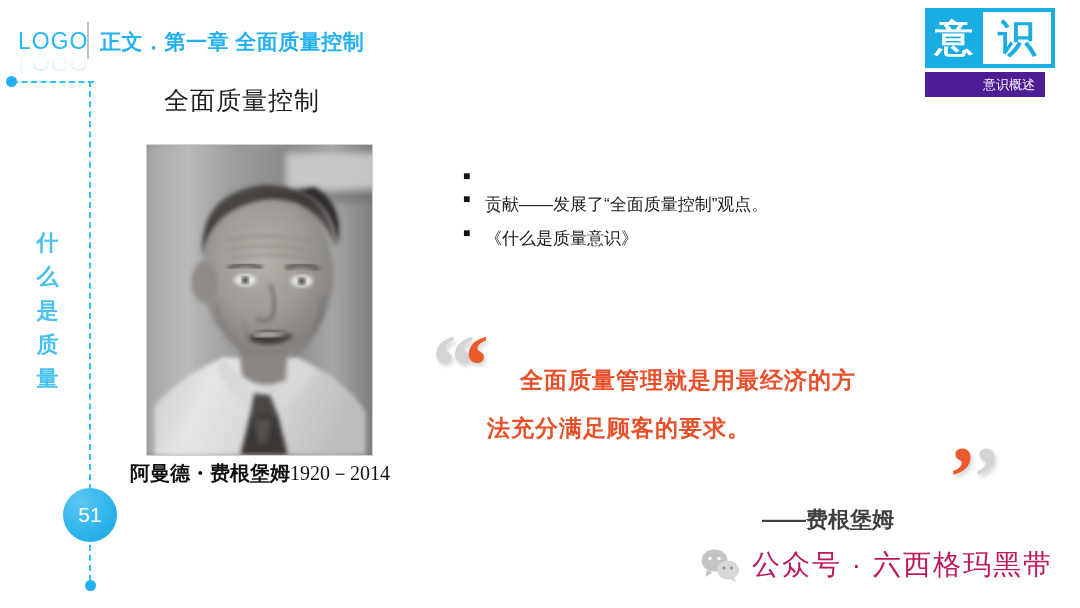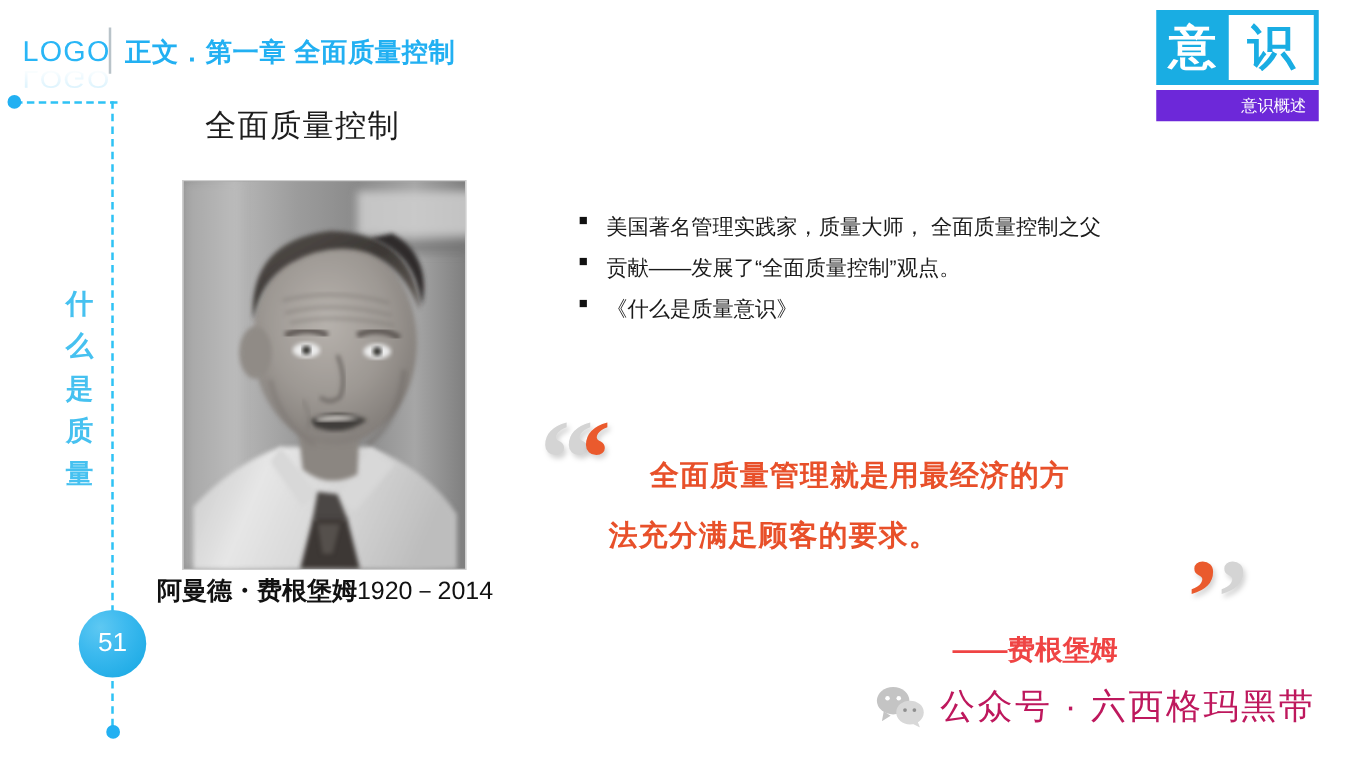--- a/index.html
+++ b/index.html
@@ -47,21 +47,21 @@
     display:flex; align-items:center; justify-content:center;
     line-height:1;
   }
   .badge-ch2 {
     flex:1; margin:4px 4px 4px 0; background:#ffffff; color:#19ade3;
     font-size:38px; font-weight:bold;
     display:flex; align-items:center; justify-content:center;
     line-height:1;
   }
   .badge-sub {
-    margin-top:4px; width:130px; height:25px; background:#6d28d9;
+    margin-top:4px; width:120px; height:25px; background:#4c1d95;
     color:#ffffff; font-size:13px; display:flex;
     align-items:center; justify-content:flex-end; padding-right:10px;padding-left:32px;
   }
 
   
   .dash-h {
     position:absolute; left:12px; top:81px; width:82px; height:0;
     border-top:2px dashed #2ec2f5;
   }
   .dash-v {
@@ -69,21 +69,21 @@
     border-left:2px dashed #2ec2f5;
   }
   .dot {
     position:absolute; width:11px; height:11px; border-radius:50%;
     background:#22b0f2;
   }
   .dot-top { left:6px; top:76px; }
   .dot-bottom { left:85px; top:580px; }
 
   .rail-text {
-    position:absolute; left:51px; top:226px;
+    position:absolute; left:35px; top:226px;
     width:26px;
     font-size:22px; font-weight:bold; color:#46c1f0;
     line-height:1.55; text-align:center;
     letter-spacing:1px;
   }
 
   .page-circle {
     position:absolute; left:63px; top:488px;
     width:54px; height:54px; border-radius:50%;
     background:radial-gradient(circle at 32% 26%, #5ec8f2 0%, #3dbaef 38%, #13a6e2 100%);
@@ -106,21 +106,21 @@
     overflow:hidden; background:#9a9a9a;
   }
   .photo svg { display:block; width:100%; height:100%; }
 
   .caption {
     position:absolute; left:100px; top:460px; width:320px;
     text-align:center; color:#111;
   }
   .cap-line1 { font-size:20px; line-height:1.3; white-space:nowrap; }
   .cap-cn { font-weight:bold; }
-  .cap-years { font-weight:400; }
+  .cap-years { font-weight:400;font-family:Liberation Serif, serif; }
   .cap-line2 { font-size:20px; line-height:1.35; }
 
   
   .bullets { position:absolute; left:463px; top:165px; width:560px; }
   .bullet-row {
     display:flex; align-items:flex-start;
     font-size:17px; color:#1a1a1a; line-height:1.95;
     white-space:nowrap;
   }
   .bullet-mark {
@@ -148,21 +148,21 @@
 
   .quote-text {
     position:absolute; left:520px; top:356px; width:470px;
     color:#e8502a; font-size:23px; font-weight:bold;
     line-height:2.1; letter-spacing:1px;
   }
   .quote-l2 { margin-left:-33px; }
 
   .attribution {
     position:absolute; left:762px; top:505px;
-    font-size:22px; font-weight:bold; color:#ef4444;
+    font-size:22px; font-weight:bold; color:#404040;
     white-space:nowrap;
   }
 
   
   .footer {
     position:absolute; left:700px; top:546px;
     display:flex; align-items:center; gap:12px;
   }
   .wechat-icon { width:40px; height:34px; flex:0 0 40px; }
   .footer-text {
@@ -284,21 +284,20 @@
 
   <div class="caption">
     <div class="cap-line1">
       <span class="cap-cn">阿曼德・费根堡姆</span><span class="cap-years">1920－2014</span>
     </div>
   </div>
 
   <div class="bullets">
     <div class="bullet-row">
       <span class="bullet-mark">■</span>
-      <span>美国著名管理实践家，质量大师， 全面质量控制之父</span>
     </div>
     <div class="bullet-row">
       <span class="bullet-mark">■</span>
       <span>贡献——发展了“全面质量控制”观点。</span>
     </div>
     <div class="bullet-row">
       <span class="bullet-mark">■</span>
       <span>《什么是质量意识》</span>
     </div>
   </div>

